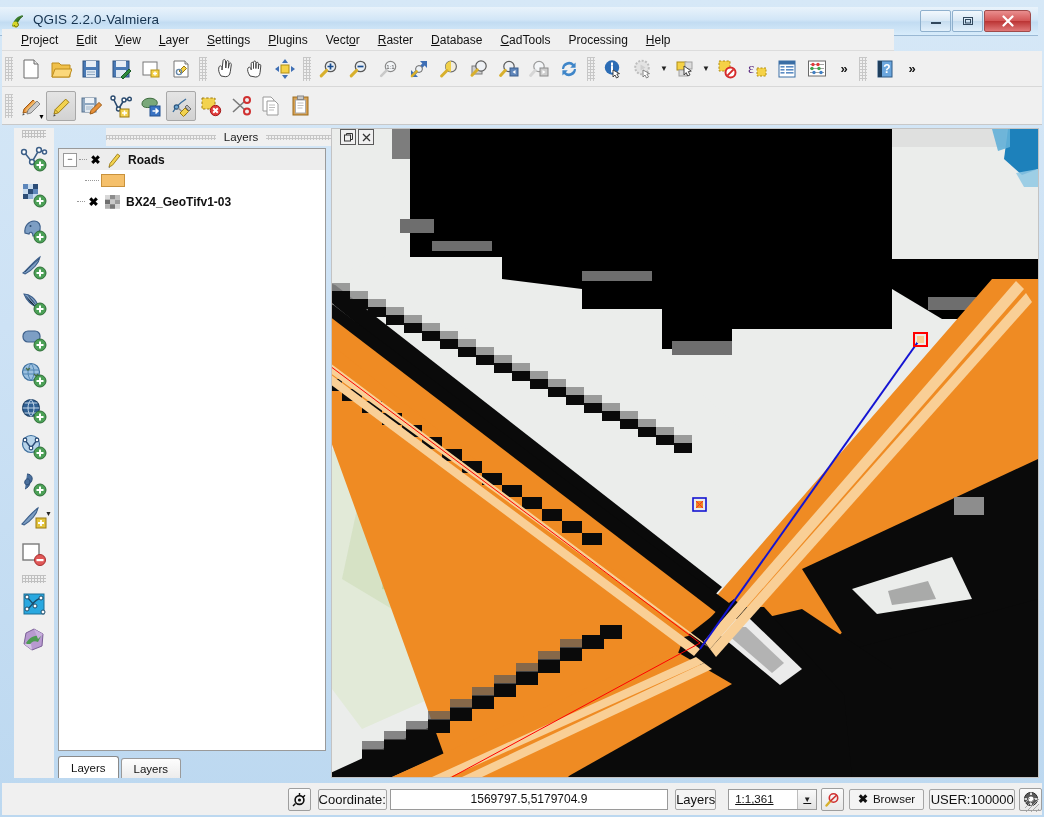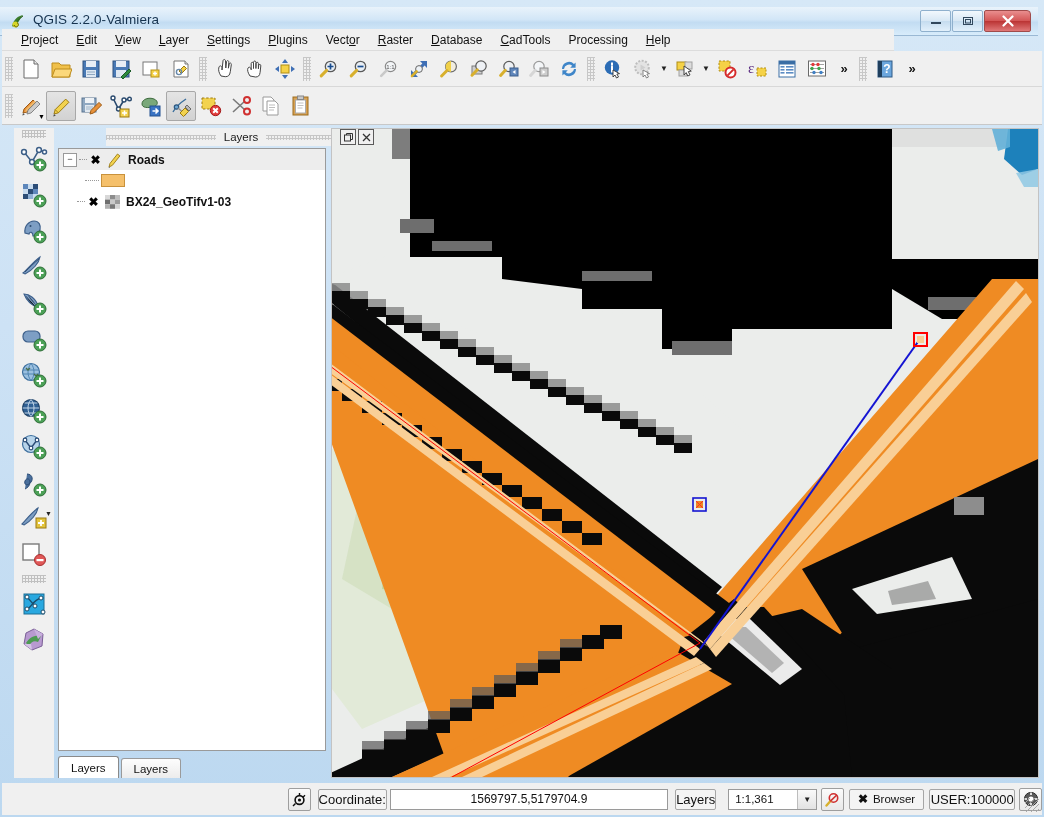--- a/index.html
+++ b/index.html
@@ -1064,21 +1064,21 @@
         <path d="M3.5 11.5 L1 14" stroke="#111" stroke-width="1.4"></path>
       </svg>
     </div>
 
     <div class="sbox" style="width:70px;margin-left:7px;">Coordinate:</div>
 
     <div class="sfield" style="width:297px;margin-left:3px;">1569797.5,5179704.9</div>
 
     <div class="sbox" style="width:42px;margin-left:7px;">Layers</div>
 
-    <div class="combo" style="width:95px;margin-left:12px;">
+    <div class="combo" style="width:95px;margin-left:12px;text-decoration:underline;">
       <span class="val">1:1,361</span>
       <span class="arrow">▼</span>
     </div>
 
     <div class="sbtn" style="margin-left:4px;">
       <svg width="15" height="15" viewBox="0 0 15 15">
         <circle cx="8.5" cy="6" r="4.2" fill="none" stroke="#d03030" stroke-width="1.6"></circle>
         <path d="M5.5 9 L1.5 13.5" stroke="#d8b02d" stroke-width="2.4" stroke-linecap="round"></path>
         <path d="M5.2 9.4 L12 2.8" stroke="#d03030" stroke-width="1.6"></path>
       </svg>

